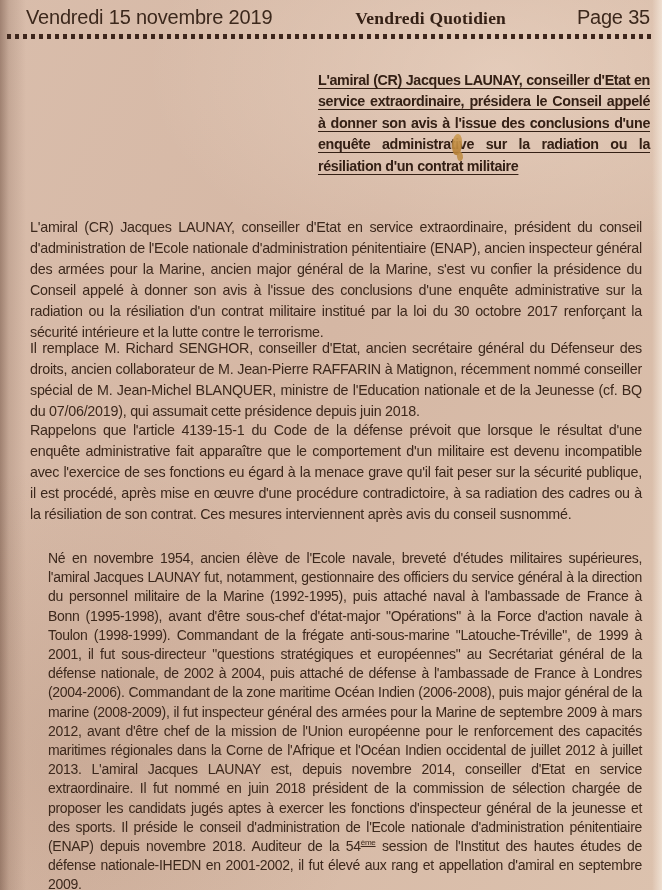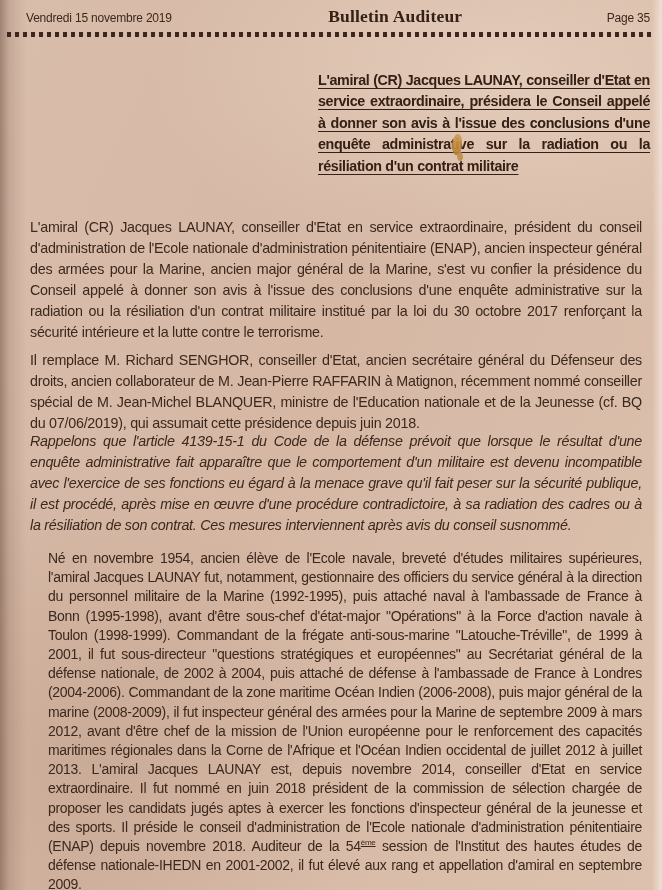--- a/index.html
+++ b/index.html
@@ -13,21 +13,21 @@
       linear-gradient(90deg, rgba(74,42,28,0.40) 0px, rgba(74,42,28,0.14) 9px, rgba(74,42,28,0) 26px),
       linear-gradient(270deg, rgba(255,248,238,0.55) 0px, rgba(255,248,238,0) 10px),
       radial-gradient(ellipse 500px 300px at 75% 8%, rgba(255,240,225,0.35), rgba(255,240,225,0) 70%),
       radial-gradient(ellipse 420px 420px at 12% 85%, rgba(120,80,55,0.12), rgba(120,80,55,0) 70%),
       linear-gradient(115deg, #d9bdab 0%, #d5b7a4 45%, #dcc2ae 100%);
   }
   .hdr{
     display:flex;align-items:baseline;justify-content:space-between;
     padding:6px 12px 0 26px;
   }
-  .hdr .date, .hdr .pageno{font-size:12px;letter-spacing:-0.2px;text-align:right;}
+  .hdr .date, .hdr .pageno{font-size:20px;letter-spacing:-0.2px;text-align:right;}
   .hdr .masthead{
     font-family:"Liberation Serif", serif;
     font-weight:700;font-size:17.5px;color:#33201409;
     color:#342015;letter-spacing:0.2px;
     transform:translateX(6px);
   }
   .dots{
     margin:5px 7px 0 7px;height:4.5px;
     background:repeating-linear-gradient(90deg,#3d261c 0px,#3d261c 4.4px,rgba(0,0,0,0) 4.4px,rgba(0,0,0,0) 8px);
   }
@@ -40,22 +40,22 @@
     text-decoration:underline;
     text-decoration-thickness:1.3px;
     text-underline-offset:3px;
   }
   .para{
     position:absolute;left:30px;width:612px;
     font-size:14.3px;line-height:21px;letter-spacing:-0.25px;
     text-align:justify;
   }
   .p1{top:203px;}
-  .p2{top:336px;}
-  .p3{top:417px;font-style:italic;}
+  .p2{top:324px;}
+  .p3{top:406px;}
   .p4{top:535px;left:48px;width:594px;font-size:14px;line-height:19.2px;letter-spacing:-0.3px;}
   .u{
     text-decoration-thickness:1.2px;
     text-underline-offset:2.5px;
   }
   sup{font-size:0.58em;vertical-align:super;line-height:0;text-decoration:underline;}
   .smudge{
     position:absolute;left:452px;top:134px;width:10px;height:21px;
     background:linear-gradient(170deg,#cf9f58 0%,#c08a3e 60%,#b07a34 100%);
     border-radius:45% 55% 40% 60%;
@@ -68,21 +68,21 @@
     transform:rotate(-12deg);opacity:0.85;
   }
 </style>
 </head>
 <body>
 
 <div class="page">
 
   <div class="hdr">
     <span class="date">Vendredi 15 novembre 2019</span>
-    <span class="masthead">Bulletin Auditeur</span>
+    <span class="masthead">Vendredi Quotidien</span>
     <span class="pageno">Page 35</span>
   </div>
 
   <div class="dots"></div>
 
   <div class="headline">L'amiral (CR) Jacques LAUNAY, conseiller d'Etat en service extraordinaire, présidera le Conseil appelé à donner son avis à l'issue des conclusions d'une enquête administrative sur la radiation ou la résiliation d'un contrat militaire</div>
 
   <div class="smudge"></div>
   <div class="smudge-tail"></div>
 

